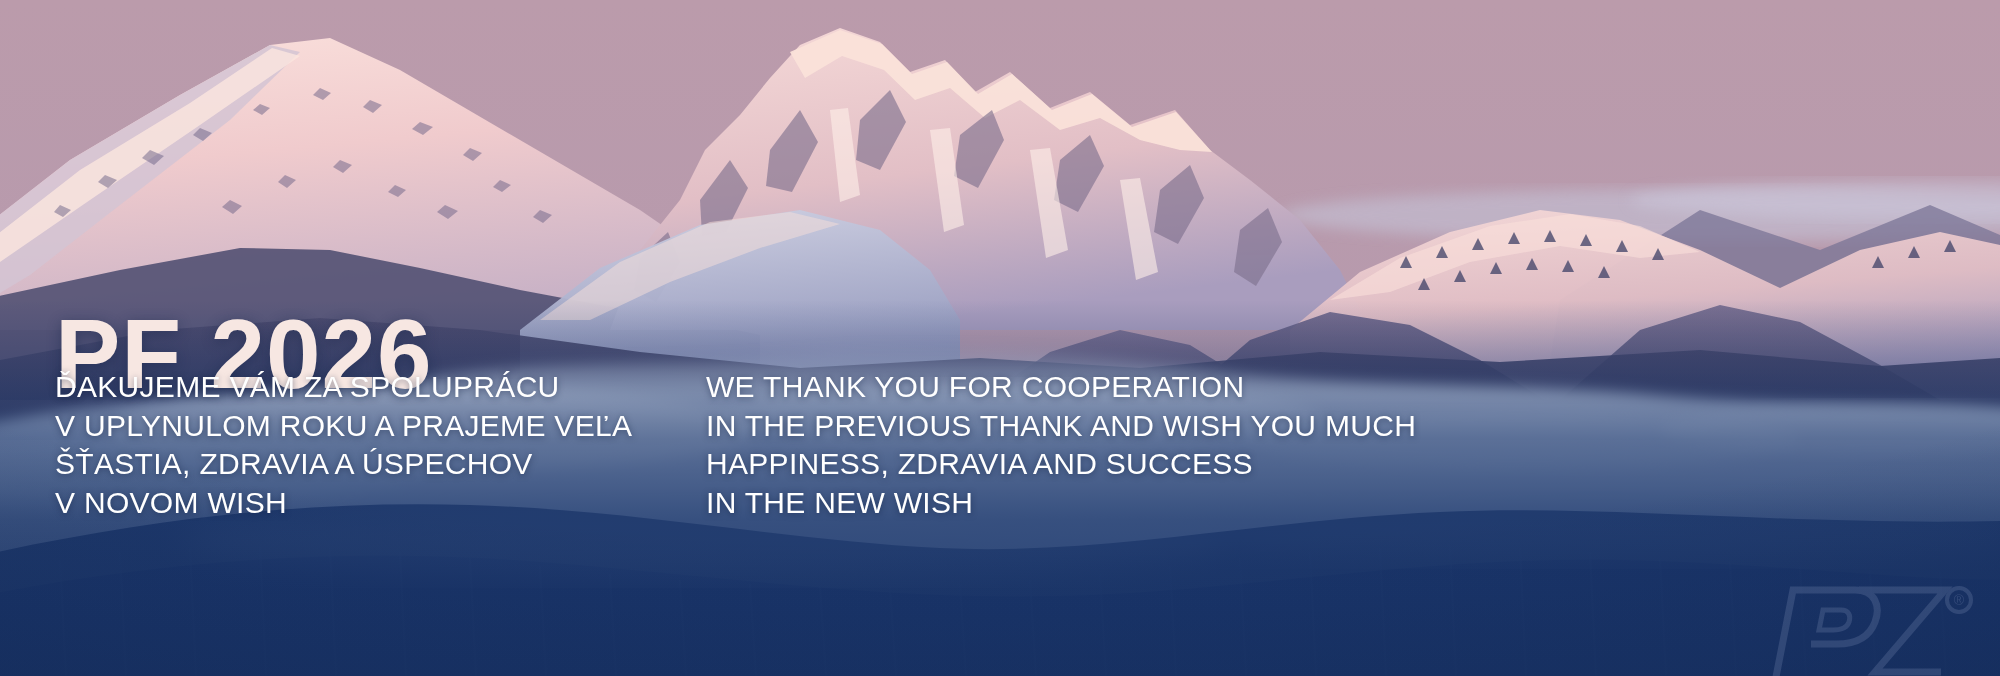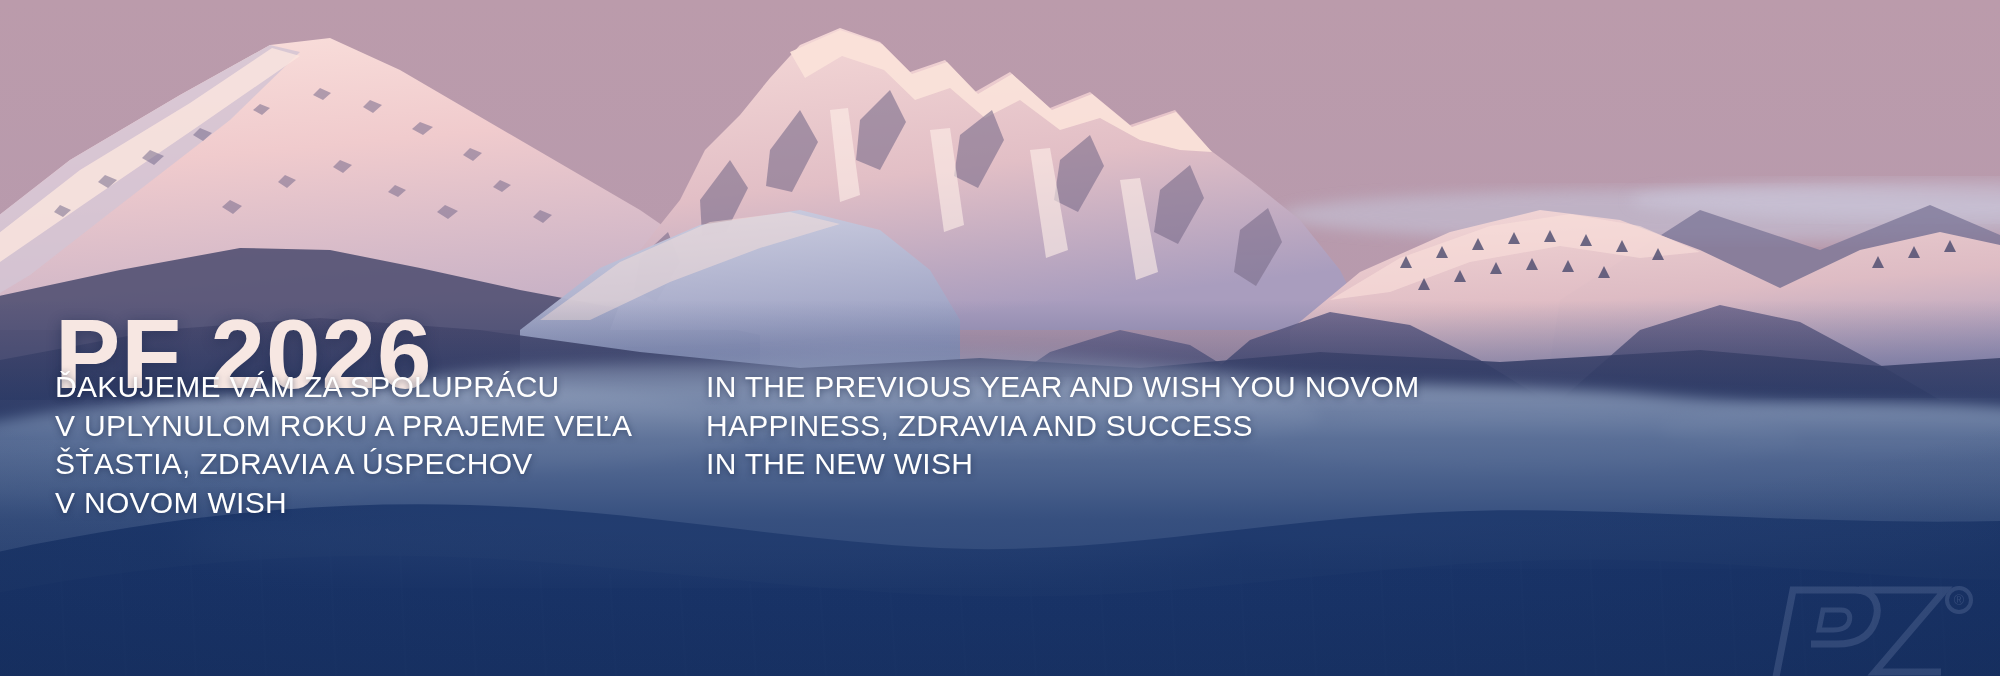--- a/index.html
+++ b/index.html
@@ -323,21 +323,22 @@
     <div class="messages">
 
       <div class="msg-col sk">
         <div class="msg-line">ĎAKUJEME VÁM ZA SPOLUPRÁCU</div>
         <div class="msg-line">V UPLYNULOM ROKU A PRAJEME VEĽA</div>
         <div class="msg-line">ŠŤASTIA, ZDRAVIA A ÚSPECHOV</div>
         <div class="msg-line">V NOVOM WISH</div>
       </div>
 
       <div class="msg-col en">
-        <div class="msg-line">IN THE PREVIOUS YEAR AND WISH YOU NOVOM</div>
+        <div class="msg-line">WE THANK YOU FOR COOPERATION</div>
+        <div class="msg-line">IN THE PREVIOUS THANK AND WISH YOU MUCH</div>
         <div class="msg-line">HAPPINESS, ZDRAVIA AND SUCCESS</div>
         <div class="msg-line">IN THE NEW WISH</div>
       </div>
 
     </div>
 
     <svg class="watermark" viewBox="0 0 215 110">
       <g fill="none" stroke="#8f9ec4" stroke-width="7" stroke-linejoin="miter">
 
         <path d="M12 106 L30 14 L92 14 C112 14 118 30 112 46 C106 62 92 68 74 68 L48 68"></path>

